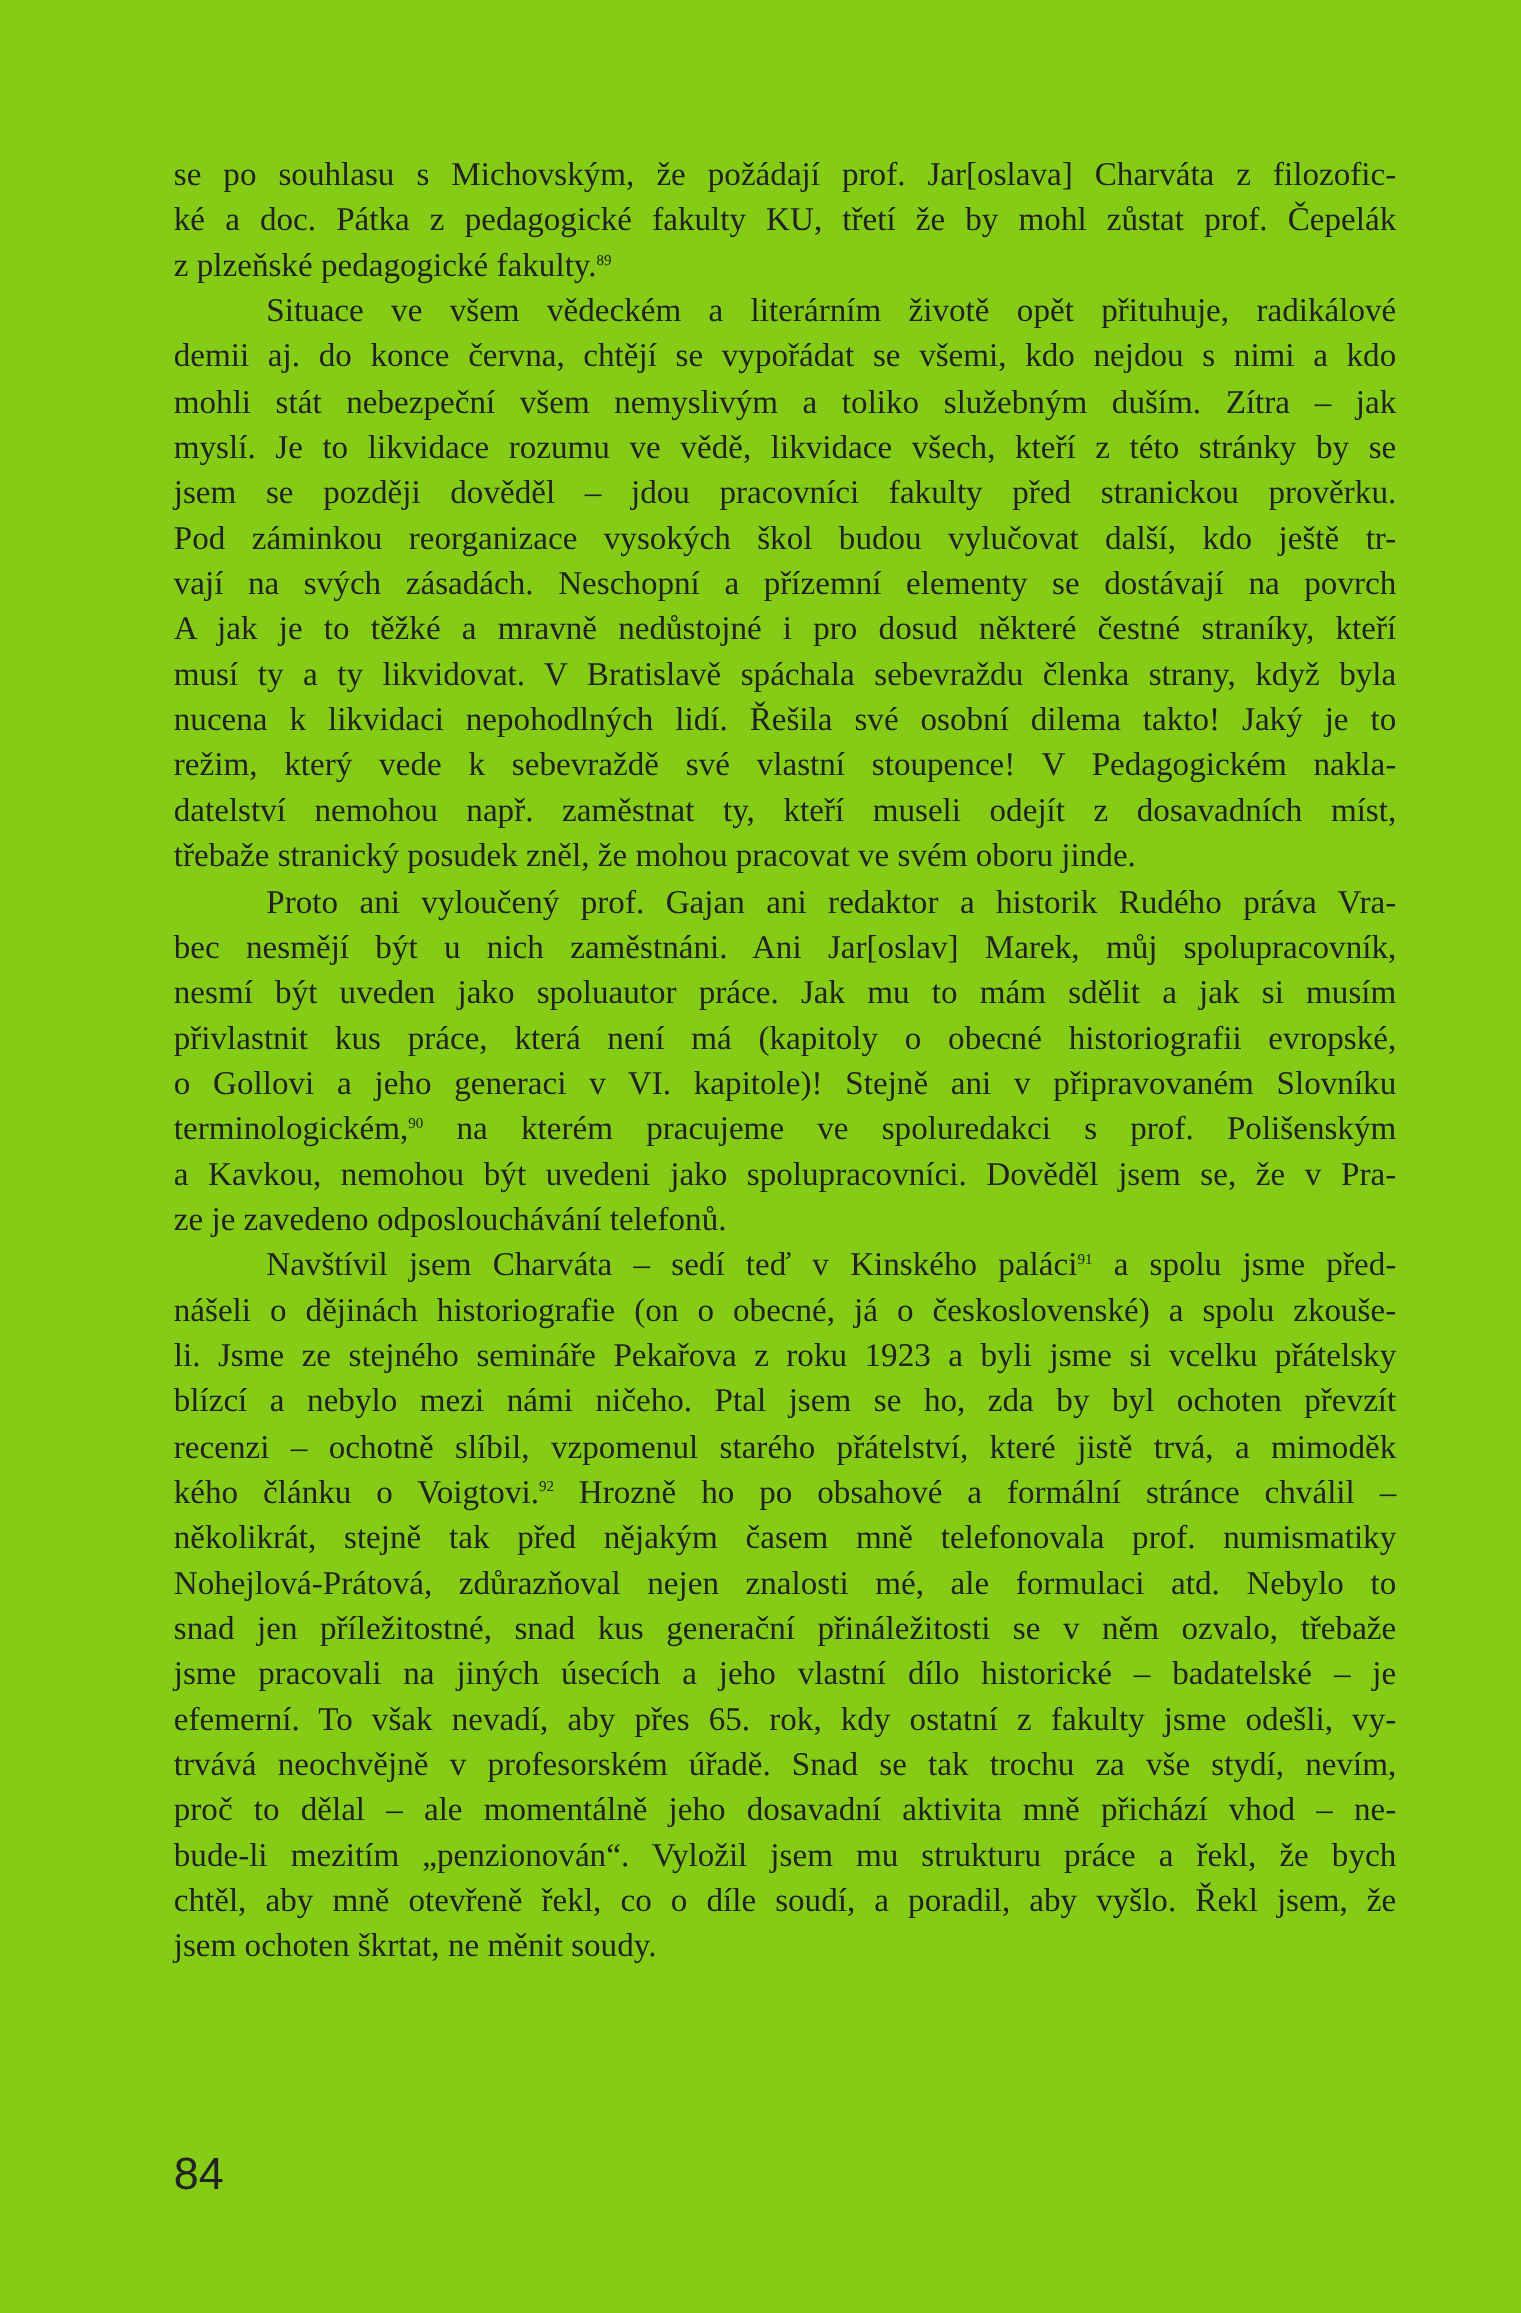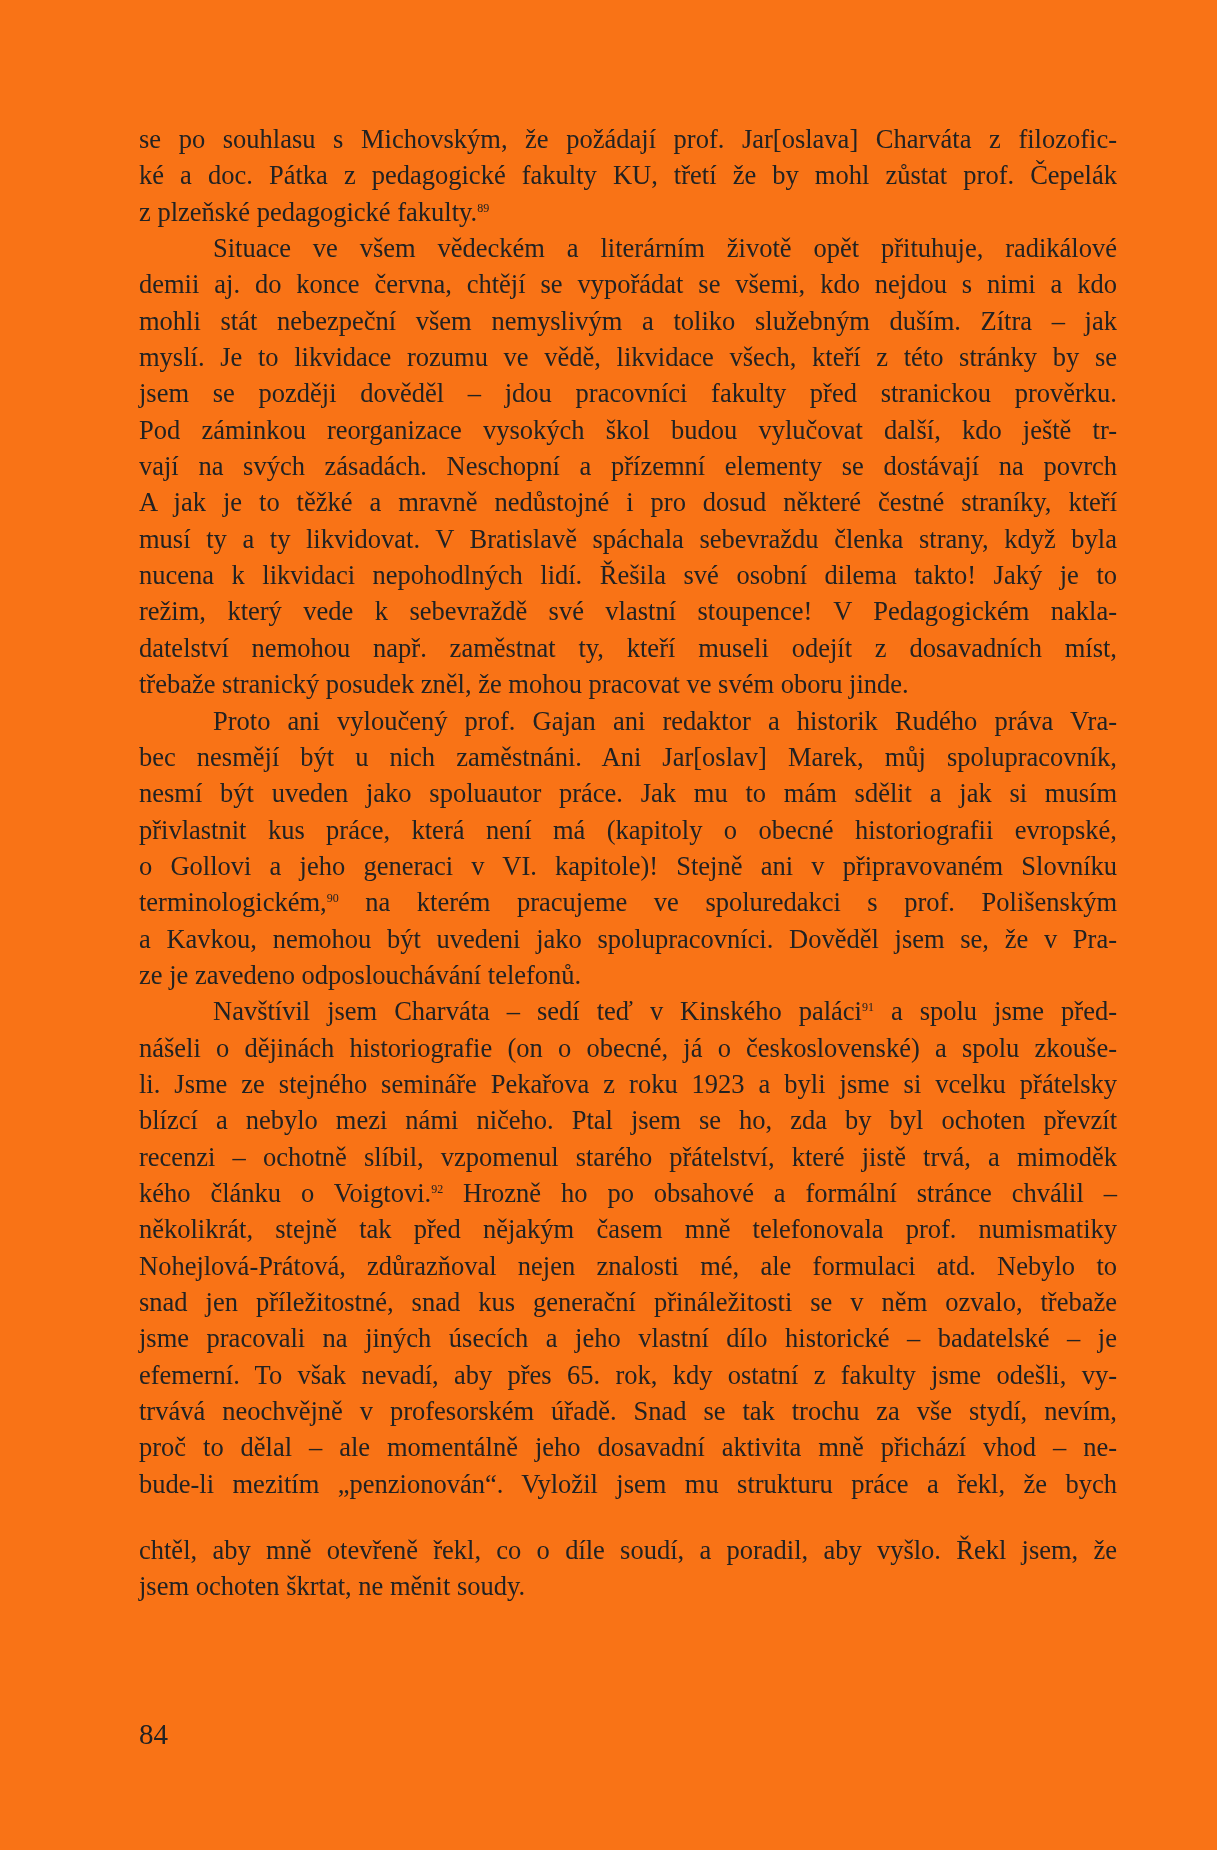--- a/index.html
+++ b/index.html
@@ -1,37 +1,37 @@
 <!DOCTYPE html>
 <html><head>
 <meta charset="utf-8">
 <style>
   html, body { margin: 0; padding: 0; background: #ffffff; }
   body { width: 1217px; height: 1850px; position: relative; overflow: hidden; }
   .page {
     position: absolute; left: 0; top: 0; width: 1217px; height: 1850px;
-    background: #f97316;
+    background: #84cc16;
   }
   .text-block {
     position: absolute; left: 139px; top: 121px; width: 978px;
     font-family: "Liberation Serif", "DejaVu Serif", serif;
     font-size: 26.5px; color: #222222;
   }
   .line {
     display: block; height: 36.35px; line-height: 36.35px;
     white-space: nowrap; text-align: justify; text-align-last: justify;
     overflow: visible;
   }
   .line.last { text-align-last: left; }
   .line.indent { padding-left: 74px; }
   sup { font-size: 12px; line-height: 0; vertical-align: 9px; }
   .page-number {
     position: absolute; left: 139px; top: 1718px;
-    font-family: Liberation Serif, serif;
-    font-size: 29px; color: #222222;
+    font-family: Liberation Sans, sans-serif;
+    font-size: 36px; color: #222222;
   }
 </style>
 </head>
 <body>
 
 <div class="page">
   <div class="text-block" id="text-block">
       <div class="line" style="word-spacing: 0px;"><span>se po souhlasu s Michovským, že požádají prof. Jar[oslava] Charváta z filozofic-</span></div>
       <div class="line" style="word-spacing: 0px;"><span>ké a doc. Pátka z pedagogické fakulty KU, třetí že by mohl zůstat prof. Čepelák</span></div>
       <div class="line last"><span>z plzeňské pedagogické fakulty.</span><sup>89</sup></div>
@@ -63,17 +63,17 @@
       <div class="line" style="word-spacing: 0px; font-family: Liberation Serif, serif;"><span>recenzi – ochotně slíbil, vzpomenul starého přátelství, které jistě trvá, a mimoděk</span></div>
       <div class="line" style="word-spacing: -0.00130208px;"><span>kého článku o Voigtovi.</span><sup>92</sup><span> Hrozně ho po obsahové a formální stránce chválil –</span></div>
       <div class="line" style="word-spacing: 0px;"><span>několikrát, stejně tak před nějakým časem mně telefonovala prof. numismatiky</span></div>
       <div class="line" style="word-spacing: 0px;"><span>Nohejlová-Prátová, zdůrazňoval nejen znalosti mé, ale formulaci atd. Nebylo to</span></div>
       <div class="line" style="word-spacing: 0px;"><span>snad jen příležitostné, snad kus generační přináležitosti se v něm ozvalo, třebaže</span></div>
       <div class="line" style="word-spacing: 0px;"><span>jsme pracovali na jiných úsecích a jeho vlastní dílo historické – badatelské – je</span></div>
       <div class="line" style="word-spacing: 0px;"><span>efemerní. To však nevadí, aby přes 65. rok, kdy ostatní z fakulty jsme odešli, vy-</span></div>
       <div class="line" style="word-spacing: 0px;"><span>trvává neochvějně v profesorském úřadě. Snad se tak trochu za vše stydí, nevím,</span></div>
       <div class="line" style="word-spacing: 0px;"><span>proč to dělal – ale momentálně jeho dosavadní aktivita mně přichází vhod – ne-</span></div>
       <div class="line" style="word-spacing: 0px;"><span>bude-li mezitím „penzionován“. Vyložil jsem mu strukturu práce a řekl, že bych</span></div>
-      <div class="line" style="word-spacing: 0px; margin-top: 30px;"><span>chtěl, aby mně otevřeně řekl, co o díle soudí, a poradil, aby vyšlo. Řekl jsem, že</span></div>
+      <div class="line" style="word-spacing: 0px;"><span>chtěl, aby mně otevřeně řekl, co o díle soudí, a poradil, aby vyšlo. Řekl jsem, že</span></div>
       <div class="line last"><span>jsem ochoten škrtat, ne měnit soudy.</span></div>
     </div>
   <div class="page-number">84</div>
 </div>
 
 </body></html>

